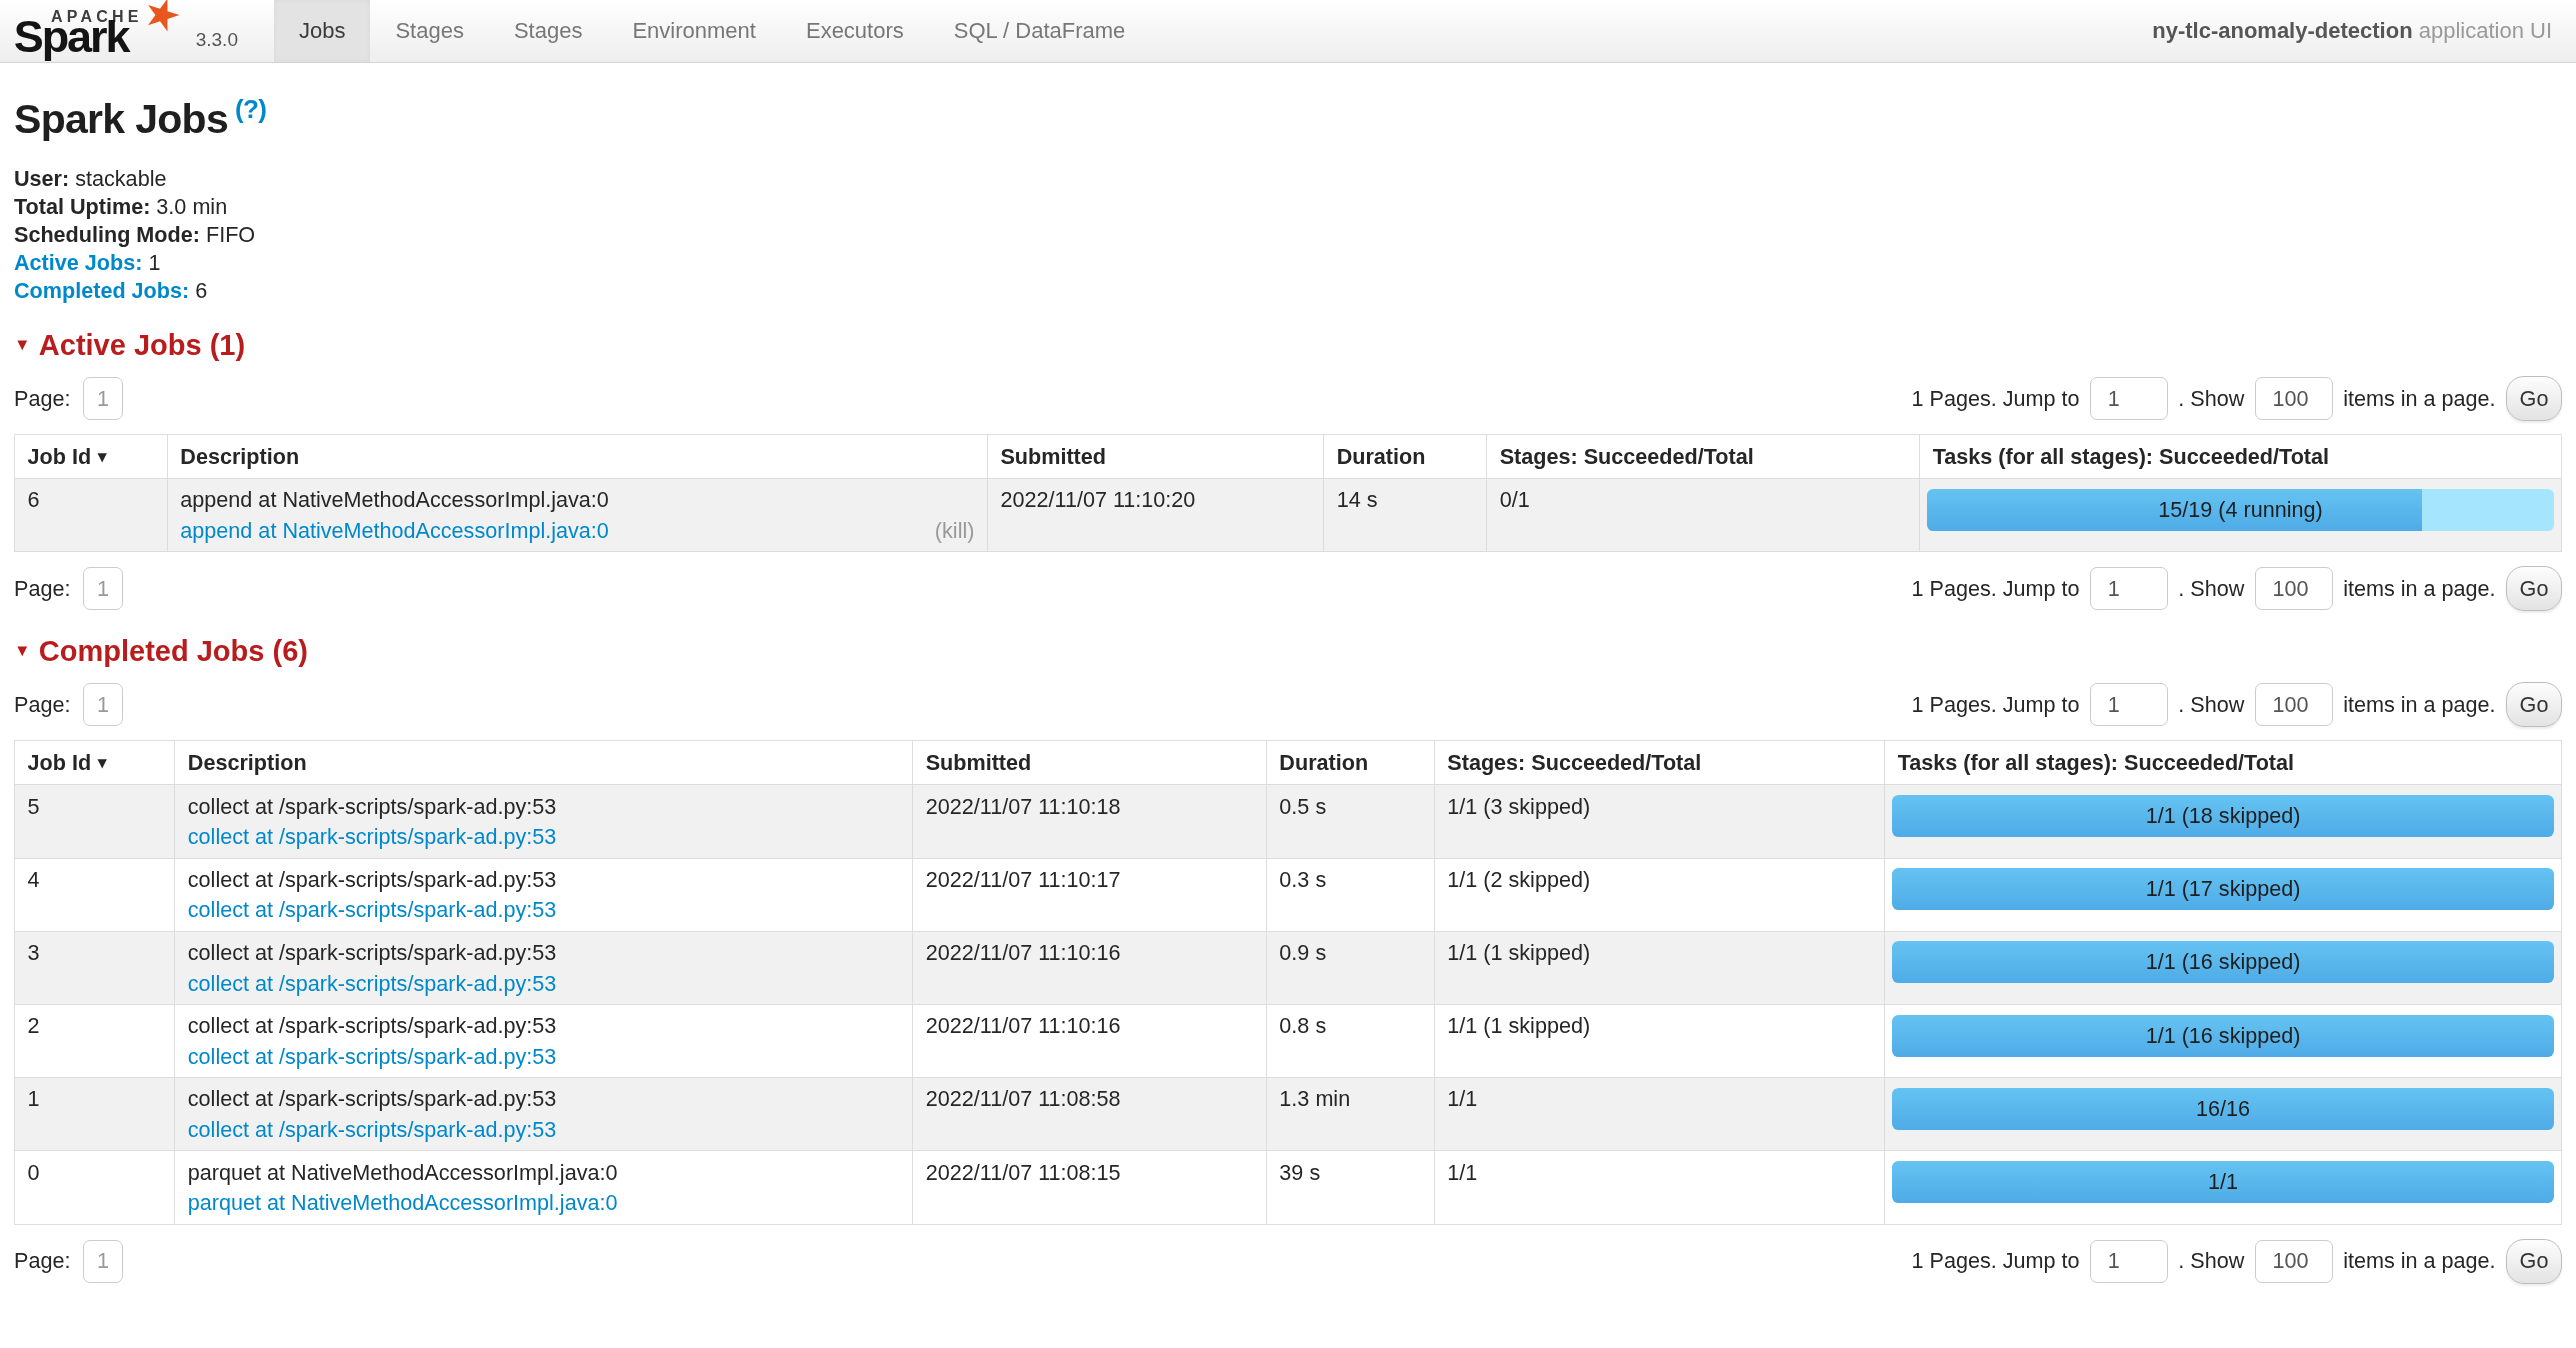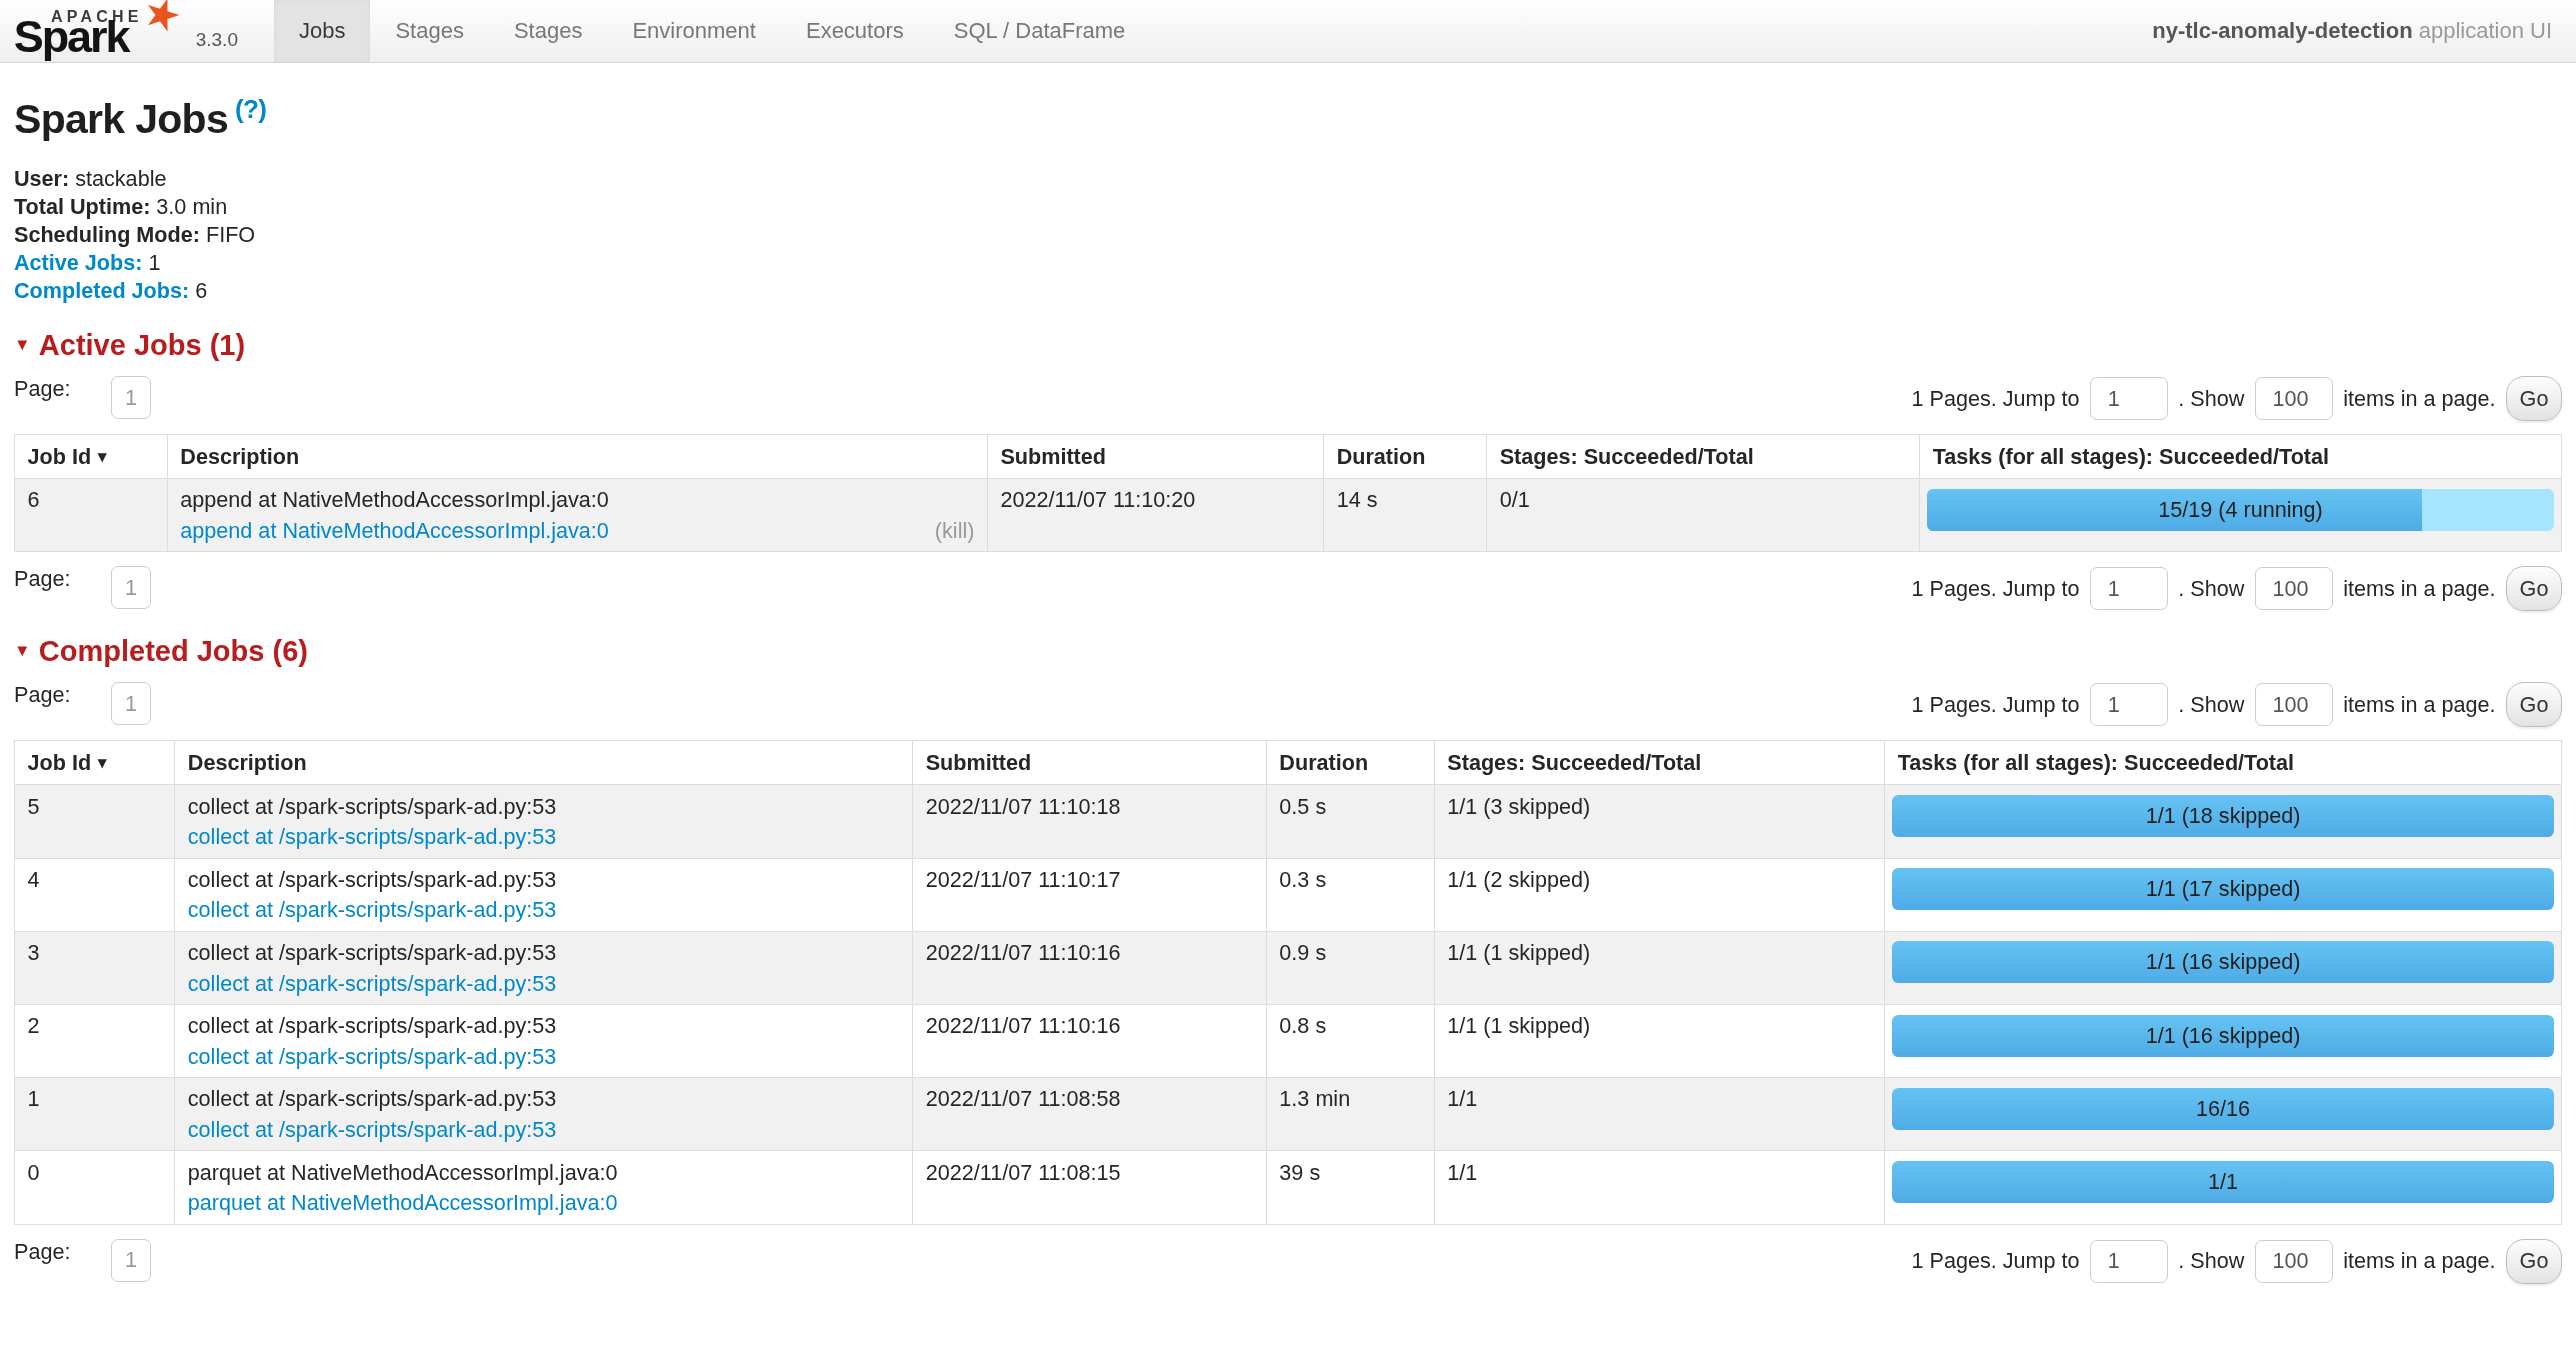--- a/index.html
+++ b/index.html
@@ -46,21 +46,21 @@
   .help-link { font-size: 26px; color: #0088cc; font-weight: bold; position: relative; top: -15.3px; margin-left: 7px; text-decoration: none; }
   .summary { list-style: none; margin: 22px 0 0; padding: 0; }
   .summary li { line-height: 28px; }
   .sum-label { font-weight: bold; }
   .sum-label.link { color: #0088cc; }
   .timeline { margin-top: 25px; color: #0088cc; font-size: 22px; }
   .tri-r { display: inline-block; font-size: 18px; margin-right: 9.7px; transform: translateY(-0.7px); font-weight: bold; }
   .sec-title { font-size: 29px; font-weight: bold; color: #b91c1c; margin: 24px 0 0; }
   .tri-d { display: inline-block; font-size: 16.7px; margin-right: 8.3px; vertical-align: 4.9px; }
   
-  .pagerow { display: flex; align-items: flex-start; margin: 14px 0 12.5px; height: 45px; flex: none; gap: 28px; }
+  .pagerow { display: flex; align-items: center; margin: 14px 0 12.5px; height: 45px; flex: none; }
   .pagerow.tight { margin-bottom: 0; }
   .pg-label { color: #262626; }
   .pg-box {
     width: 40px; height: 43px; border: 1.4px solid #ccc; border-radius: 7px; background: #fff;
     margin-left: 12.5px; display: flex; align-items: center; justify-content: center; color: #999;
   }
   .pg-right { margin-left: auto; display: flex; align-items: center; }
   .pg-right > * { margin-left: 10.4px; }
   .inp {
     height: 43px; border: 1.4px solid #ccc; border-radius: 7px; background: #fff; color: #555;

